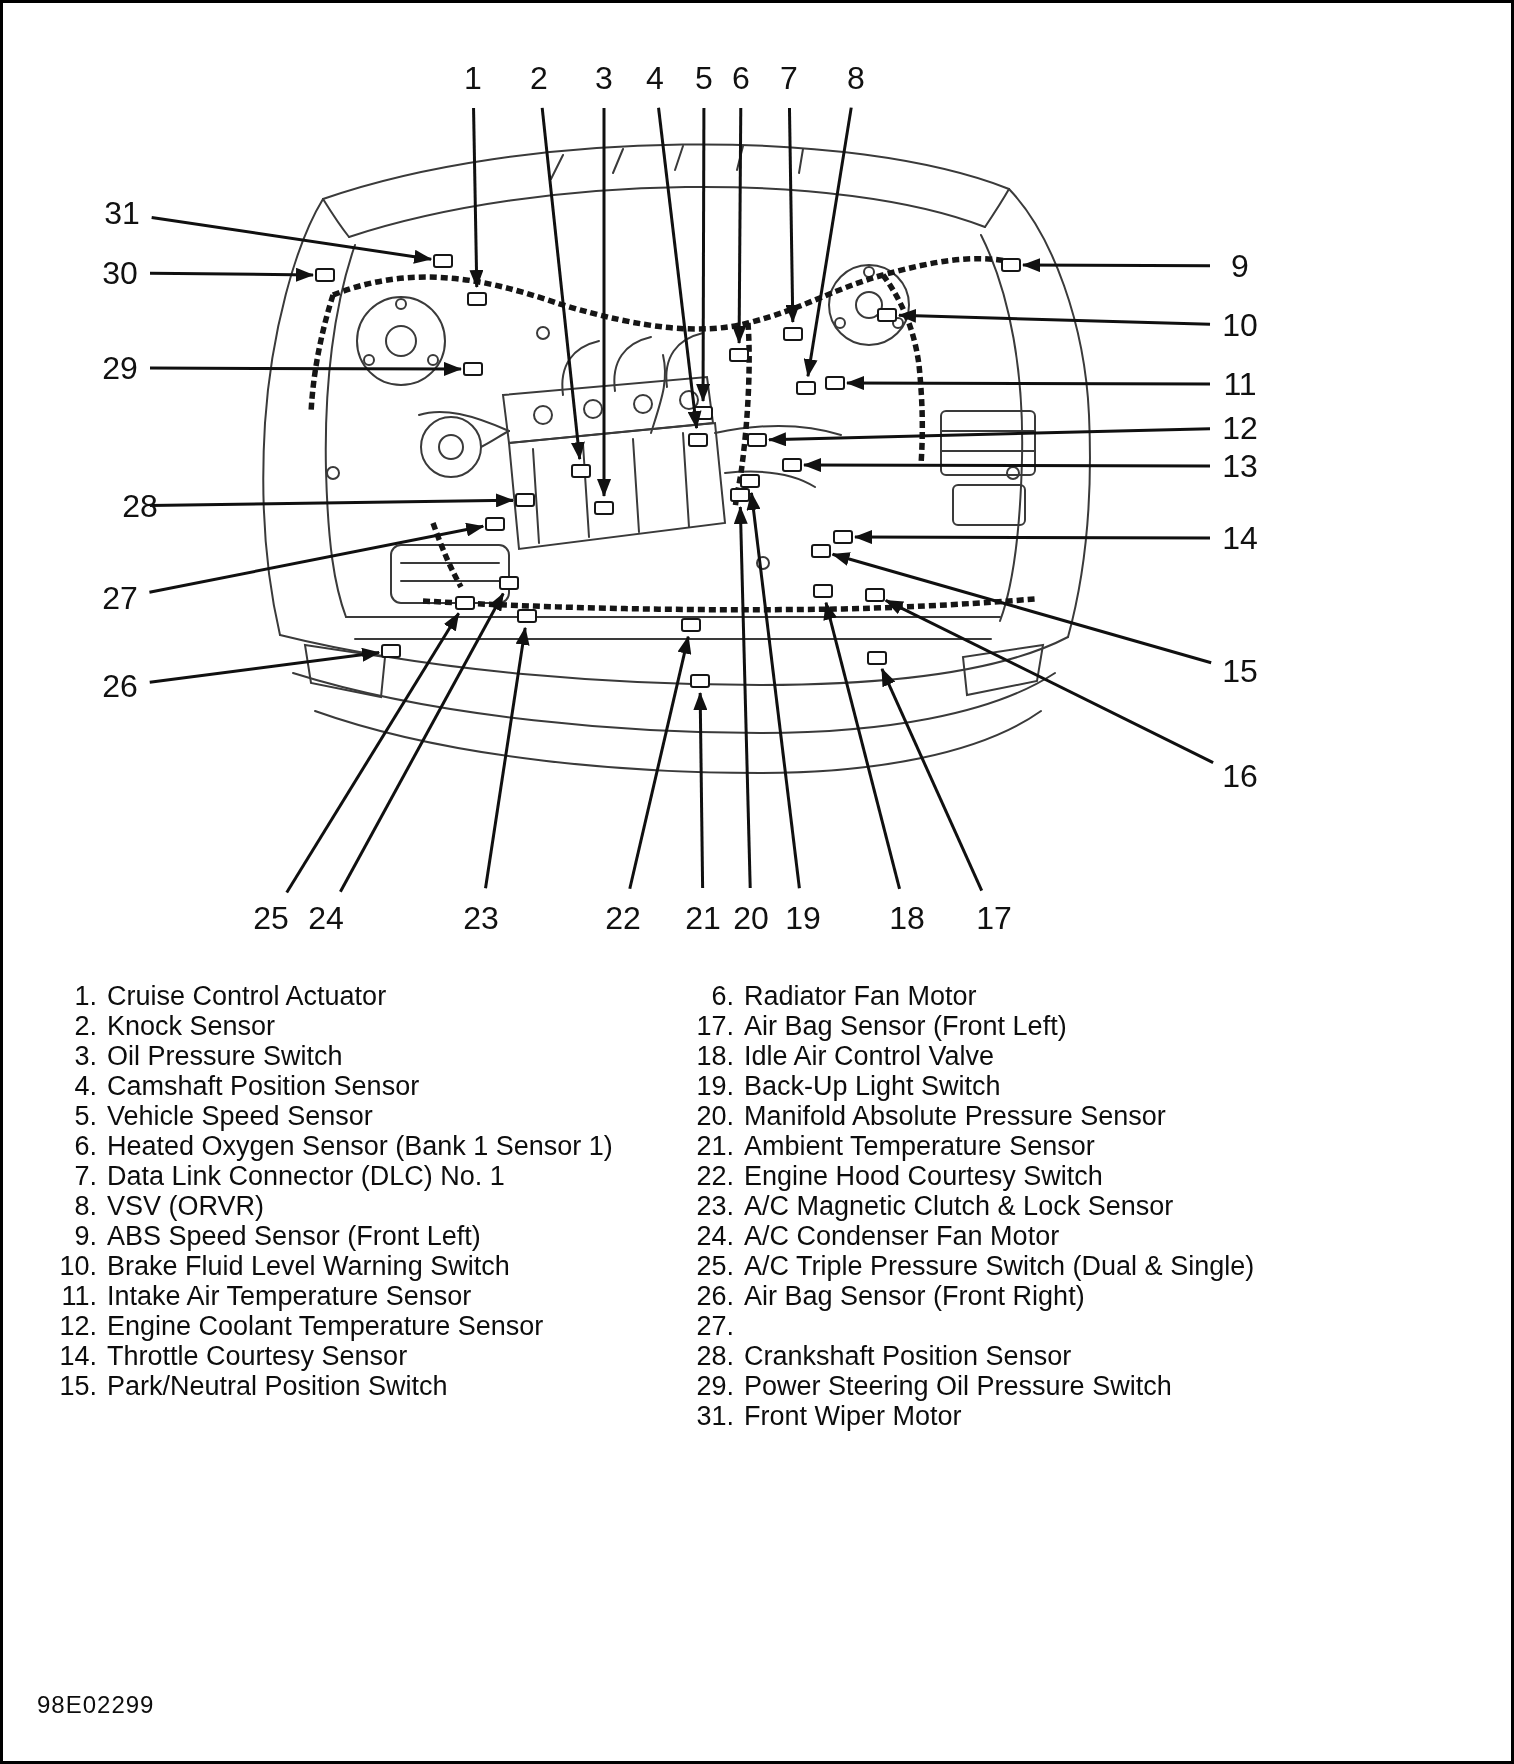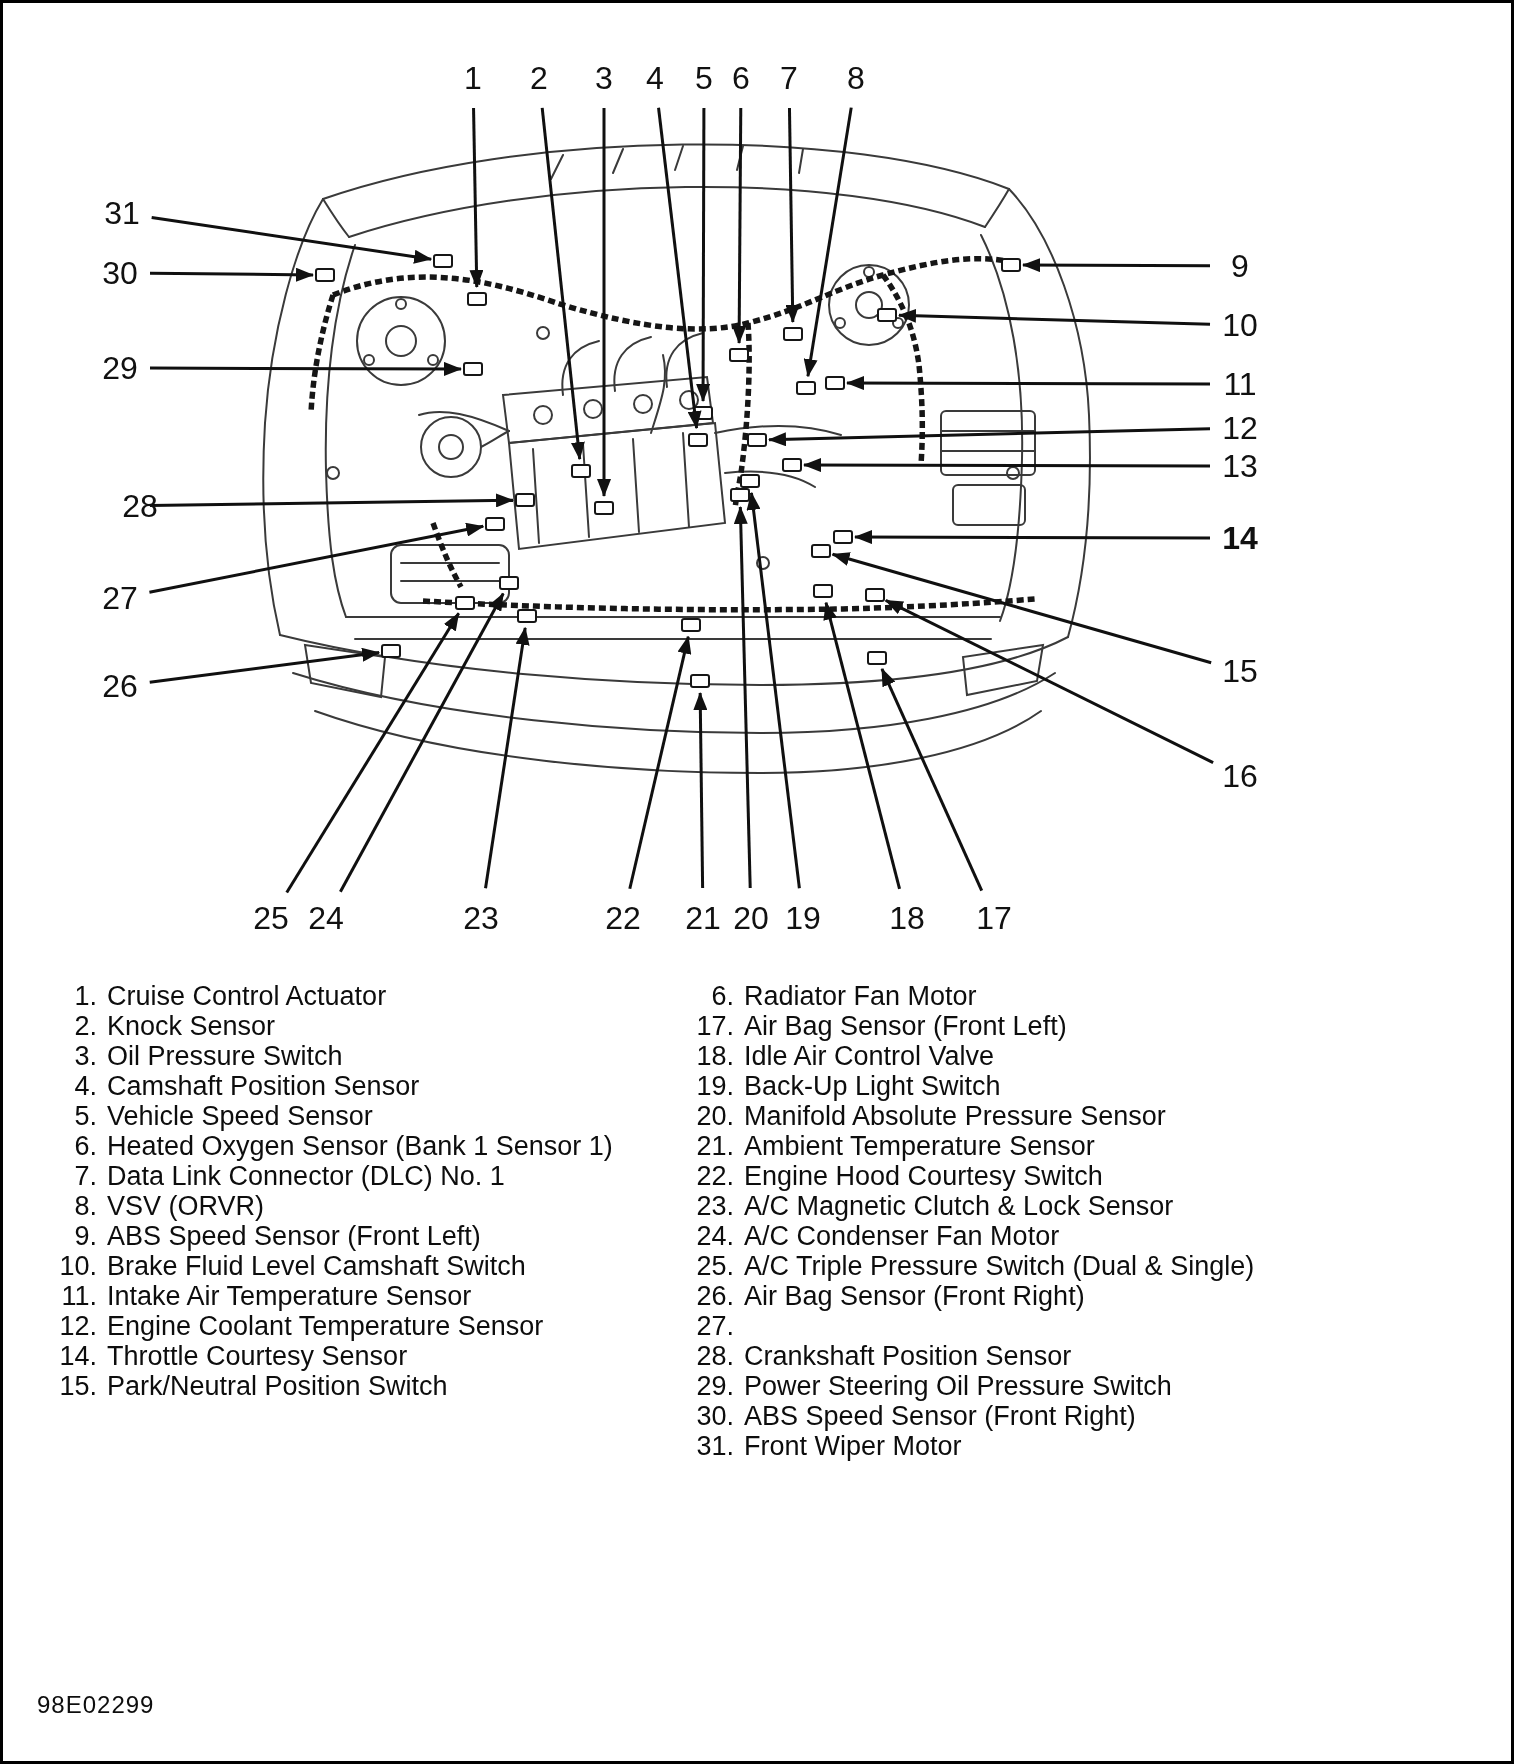--- a/index.html
+++ b/index.html
@@ -193,21 +193,21 @@
         <div class="callout" style="left: 652px; top: 75px;">4</div>
         <div class="callout" style="left: 701px; top: 75px;">5</div>
         <div class="callout" style="left: 738px; top: 75px;">6</div>
         <div class="callout" style="left: 786px; top: 75px;">7</div>
         <div class="callout" style="left: 853px; top: 75px;">8</div>
         <div class="callout" style="left: 1237px; top: 263px;">9</div>
         <div class="callout" style="left: 1237px; top: 322px;">10</div>
         <div class="callout" style="left: 1237px; top: 381px;">11</div>
         <div class="callout" style="left: 1237px; top: 425px;">12</div>
         <div class="callout" style="left: 1237px; top: 463px;">13</div>
-        <div class="callout" style="left: 1237px; top: 535px; font-weight: bold;">14</div>
+        <div class="callout" style="left: 1237px; top: 535px;">14</div>
         <div class="callout" style="left: 1237px; top: 668px;">15</div>
         <div class="callout" style="left: 1237px; top: 773px;">16</div>
         <div class="callout" style="left: 991px; top: 915px;">17</div>
         <div class="callout" style="left: 904px; top: 915px;">18</div>
         <div class="callout" style="left: 800px; top: 915px;">19</div>
         <div class="callout" style="left: 748px; top: 915px;">20</div>
         <div class="callout" style="left: 700px; top: 915px;">21</div>
         <div class="callout" style="left: 620px; top: 915px;">22</div>
         <div class="callout" style="left: 478px; top: 915px;">23</div>
         <div class="callout" style="left: 323px; top: 915px;">24</div>
@@ -254,21 +254,21 @@
         <li>
           <span class="num">8.</span>
           <span class="txt">VSV (ORVR)</span>
         </li>
         <li>
           <span class="num">9.</span>
           <span class="txt">ABS Speed Sensor (Front Left)</span>
         </li>
         <li>
           <span class="num">10.</span>
-          <span class="txt">Brake Fluid Level Camshaft Switch</span>
+          <span class="txt">Brake Fluid Level Warning Switch</span>
         </li>
         <li>
           <span class="num">11.</span>
           <span class="txt">Intake Air Temperature Sensor</span>
         </li>
         <li>
           <span class="num">12.</span>
           <span class="txt">Engine Coolant Temperature Sensor</span>
         </li>
         <li>
@@ -330,24 +330,20 @@
         </li>
         <li>
           <span class="num">28.</span>
           <span class="txt">Crankshaft Position Sensor</span>
         </li>
         <li>
           <span class="num">29.</span>
           <span class="txt">Power Steering Oil Pressure Switch</span>
         </li>
         <li>
-          <span class="num">30.</span>
-          <span class="txt">ABS Speed Sensor (Front Right)</span>
-        </li>
-        <li>
           <span class="num">31.</span>
           <span class="txt">Front Wiper Motor</span>
         </li>
       </ul>
   </div>
 
   <div class="code">98E02299</div>
 </div>
 
 </body></html>

